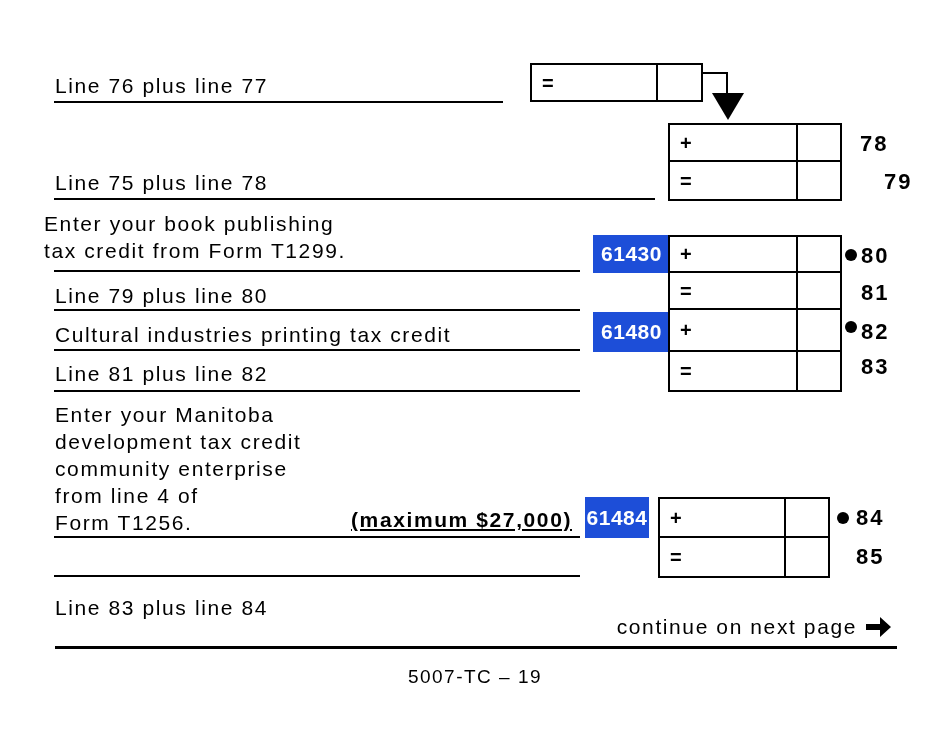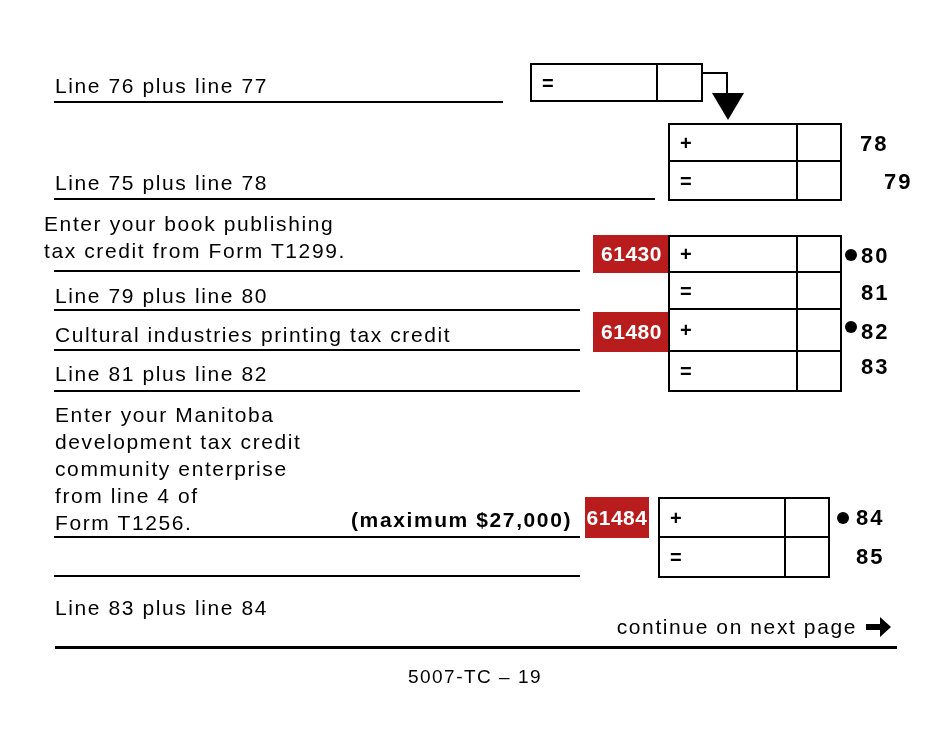--- a/index.html
+++ b/index.html
@@ -37,21 +37,21 @@
   }
   .dollars{flex:1;height:100%;}
   .cents{
     position:absolute;
     top:0;bottom:0;right:0;
     width:42px;
     border-left:2px solid #000;
   }
   .code{
     position:absolute;
-    background:#b91c1c;
+    background:#1d4ed8;
     color:#fff;
     font-weight:bold;
     font-size:21px;
     letter-spacing:0.5px;
     display:flex;
     align-items:center;
     justify-content:center;
   }
   .num{
     position:absolute;
@@ -179,21 +179,21 @@
   </div>
   <div class="num" style="left:861px;top:354px;">83</div>
 
   <div class="lab" style="left:55px;top:401px;">
     <span>Enter your Manitoba</span>
     <span>development tax credit</span>
     <span>community enterprise</span>
     <span>from line 4 of</span>
     <span>Form T1256.</span>
   </div>
-  <div class="note" style="left:300px;top:508px;width:272px;">(maximum $27,000)</div>
+  <div class="note" style="left:300px;top:508px;width:272px;text-decoration:underline;">(maximum $27,000)</div>
   <div class="rule" style="left:54px;top:536px;width:526px;"></div>
 
   <div class="code" style="left:585px;top:497px;width:64px;height:41px;">61484</div>
   <div class="amt-row" style="left:658px;top:497px;width:172px;height:41px;">
     <span class="op">+</span>
     <div class="dollars"></div>
     <div class="cents"></div>
   </div>
   <div class="bullet" style="left:837px;top:512px;"></div>
   <div class="num" style="left:856px;top:505px;">84</div>

